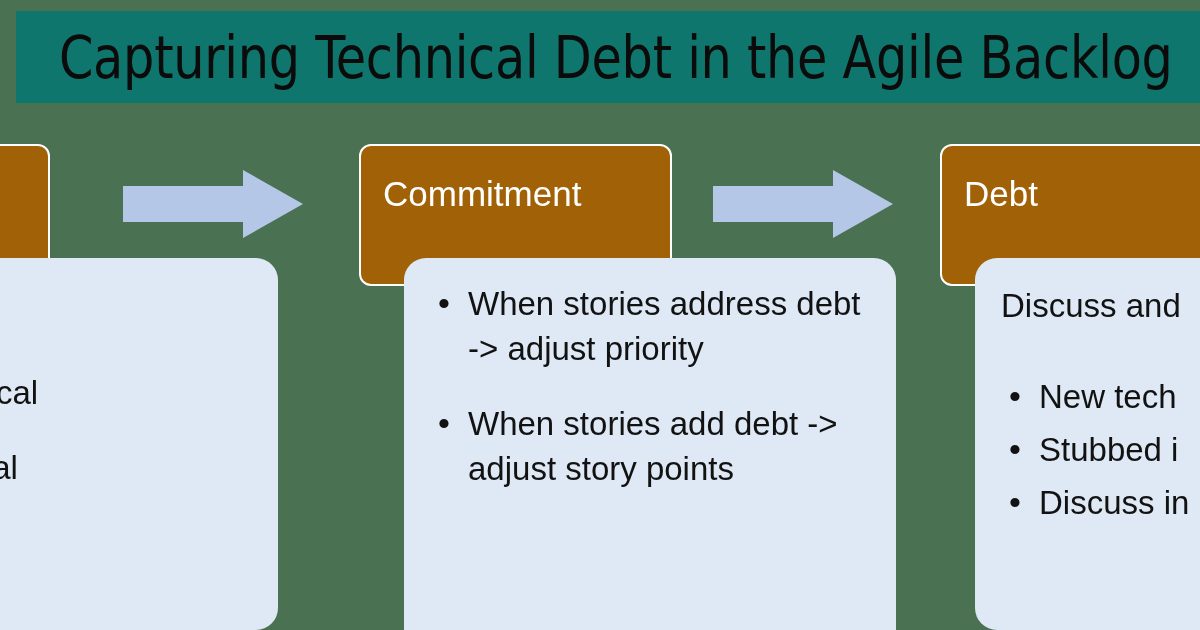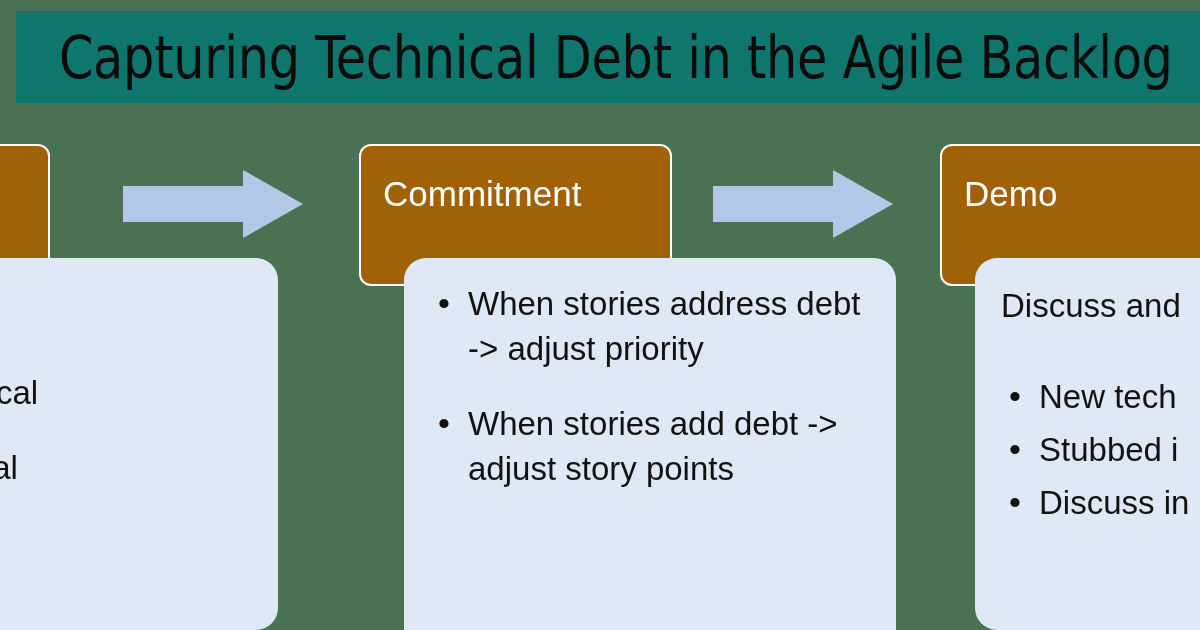--- a/index.html
+++ b/index.html
@@ -188,21 +188,21 @@
   </div>
 </div>
 
 <div class="flow-arrow" id="arrow-2">
   <svg viewBox="0 0 180 68" preserveAspectRatio="none" aria-hidden="true">
     <polygon points="0,16 120,16 120,0 180,34 120,68 120,52 0,52" fill="#b4c7e7"></polygon>
   </svg>
 </div>
 
 <div class="stage-header" id="stage-demo-header">
-  <span class="hdr-label">Demo</span>
+  <span class="hdr-label">Debt</span>
 </div>
 <div class="stage-body" id="stage-demo-body">
   <div class="body-inner">
     <p class="lead-line">Discuss and</p>
     <ul class="bullets tight">
       <li>New tech</li>
       <li>Stubbed i</li>
       <li>Discuss in</li>
     </ul>
   </div>

